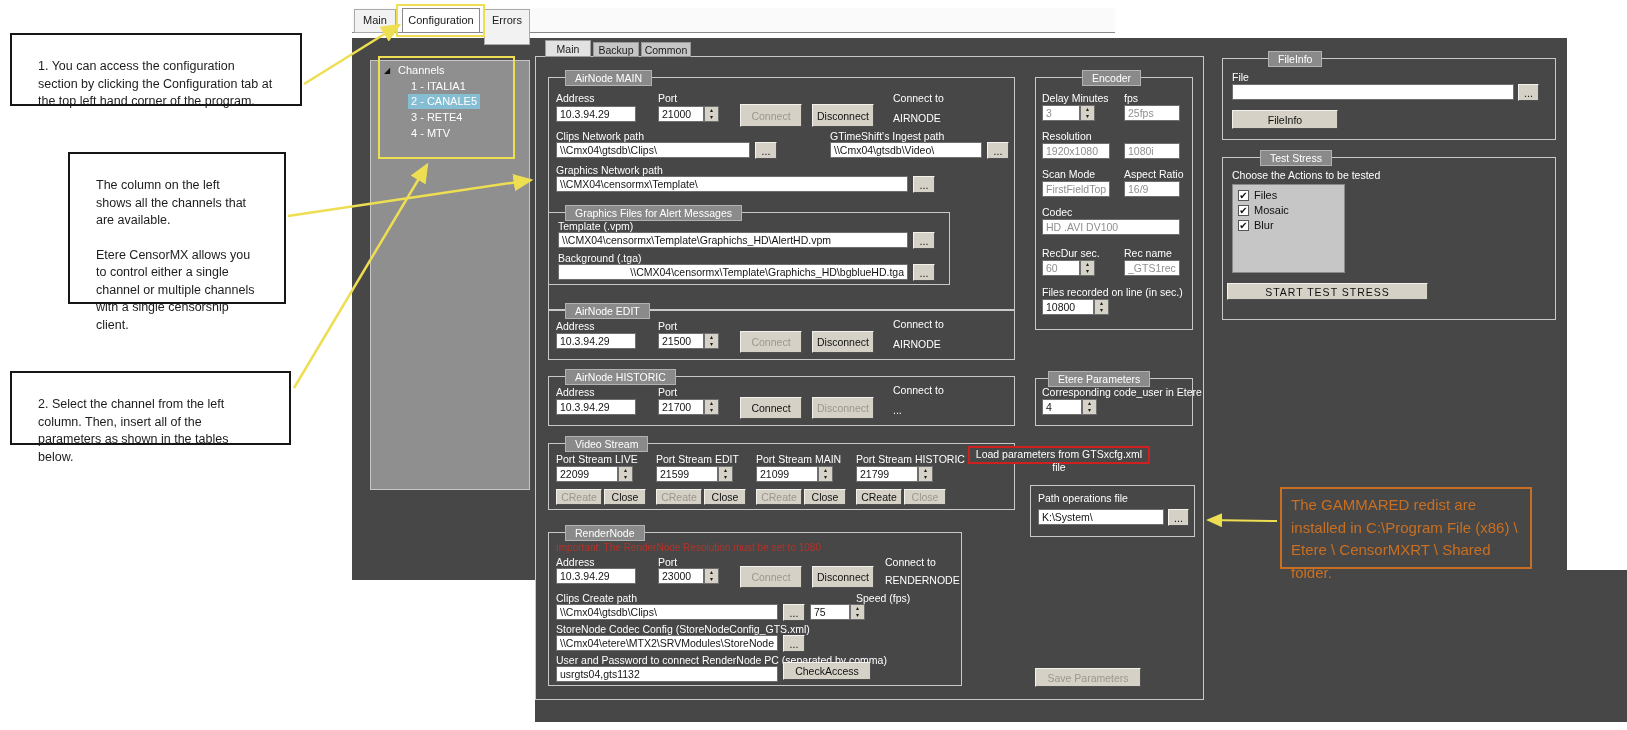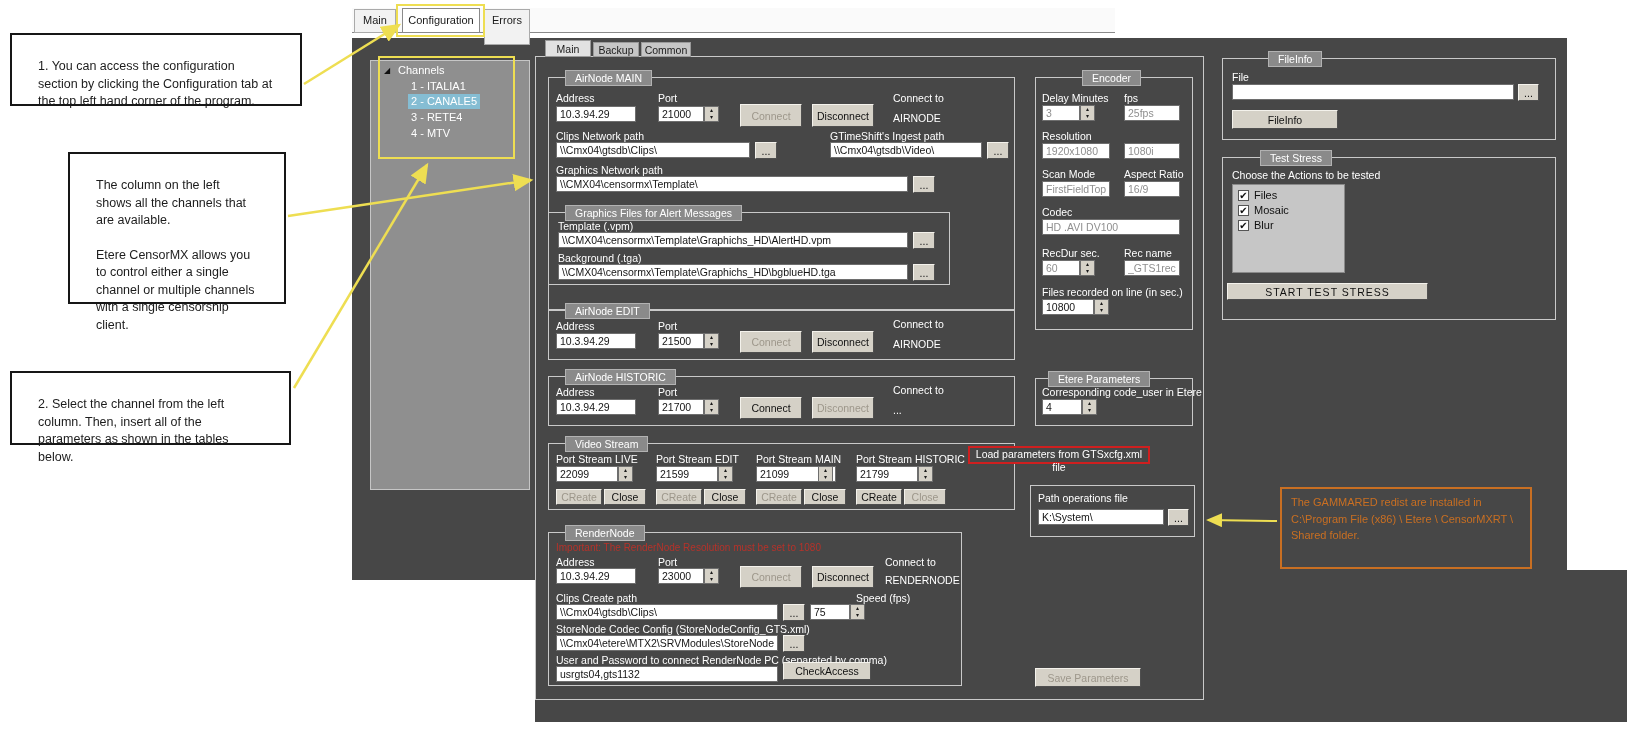--- a/index.html
+++ b/index.html
@@ -34,21 +34,21 @@
         background:#f2f2f2;line-height:21px;z-index:1}
   .otab.act{background:#fff;border-color:#8a8a8a;z-index:2}
   .itab{position:absolute;font-size:10.5px;color:#1a1a1a;text-align:center;border:1px solid #9a9a9a;z-index:2}
   .tree-item{position:absolute;color:#fff;font-size:11px;line-height:15px;white-space:nowrap}
   .tree-item.sel{background:#85bdd3;padding:0 3px}
   .expander{position:absolute;color:#111;font-size:8px;line-height:8px}
   .listbox{position:absolute;background:#c6c6c6;border:1px solid #8a8a8a;padding:4px 5px}
   .cbrow{display:flex;align-items:center;gap:5px;font-size:11px;color:#111;margin-bottom:3px}
   .cb{width:11px;height:11px;background:#fff;border:1px solid #555;font-size:10px;line-height:10px;
       text-align:center;color:#111;flex:none}
-  .onote{position:absolute;border:2px solid #c96f22;color:#c96f22;font-size:11px;line-height:1.5;
+  .onote{position:absolute;border:2px solid #c96f22;color:#c96f22;font-size:15px;line-height:1.5;
          padding:5px 9px;z-index:4}
   #arrows{position:absolute;left:0;top:0;z-index:7;pointer-events:none}
 </style>
 </head>
 <body>
 
 <div id="stage">
 
   <div class="dark" style="left:352px;top:38px;width:183px;height:542px"></div>
   <div class="dark" style="left:535px;top:38px;width:1032px;height:684px"></div>
@@ -105,21 +105,21 @@
   <div class="lbl" style="left:556px;top:164px">Graphics Network path</div>
   <input class="inp" style="left: 556px; top: 176px; width: 352px;" value="\\CMX04\censormx\Template\">
   <button class="btn" style="left:913px;top:176px;width:22px;height:17px">...</button>
 
   <div class="gbox" style="left:548px;top:212px;width:402px;height:73px"></div>
   <div class="chip" style="left:565px;top:205px">Graphics Files for Alert Messages</div>
   <div class="lbl" style="left:558px;top:220px">Template (.vpm)</div>
   <input class="inp" style="left: 558px; top: 232px; width: 350px;" value="\\CMX04\censormx\Template\Graphichs_HD\AlertHD.vpm">
   <button class="btn" style="left:913px;top:232px;width:22px;height:17px">...</button>
   <div class="lbl" style="left:558px;top:252px">Background (.tga)</div>
-  <input class="inp" style="left: 558px; top: 264px; width: 350px;" value="\\CMX04\censormx\Template\Graphichs_HD\bgblueHD.tga">
+  <input class="inp" style="left: 558px; top: 264px; width: 350px; text-align: right;" value="\\CMX04\censormx\Template\Graphichs_HD\bgblueHD.tga">
   <button class="btn" style="left:913px;top:264px;width:22px;height:17px">...</button>
 
   <div class="gbox" style="left:548px;top:310px;width:467px;height:50px"></div>
   <div class="chip" style="left:565px;top:303px">AirNode EDIT</div>
   <div class="lbl" style="left:556px;top:320px">Address</div>
   <input class="inp" style="left: 556px; top: 333px; width: 80px;" value="10.3.94.29">
   <div class="lbl" style="left:658px;top:320px">Port</div>
   <input class="inp" style="left: 658px; top: 333px; width: 46px;" value="21500">
   <div class="spin" style="left:704px;top:333px"></div>
   <button class="btn off" style="left:740px;top:331px;width:62px;height:22px">Connect</button>
@@ -148,21 +148,21 @@
   <button class="btn off" style="left:556px;top:489px;width:46px;height:16px">CReate</button>
   <button class="btn" style="left:604px;top:489px;width:42px;height:16px">Close</button>
 
   <div class="lbl" style="left:656px;top:453px">Port Stream EDIT</div>
   <input class="inp" style="left: 656px; top: 466px; width: 62px;" value="21599">
   <div class="spin" style="left:718px;top:466px"></div>
   <button class="btn off" style="left:656px;top:489px;width:46px;height:16px">CReate</button>
   <button class="btn" style="left:704px;top:489px;width:42px;height:16px">Close</button>
 
   <div class="lbl" style="left:756px;top:453px">Port Stream MAIN</div>
-  <input class="inp" style="left: 756px; top: 466px; width: 80px;" value="21099">
+  <input class="inp" style="left: 756px; top: 466px; width: 62px;" value="21099">
   <div class="spin" style="left:818px;top:466px"></div>
   <button class="btn off" style="left:756px;top:489px;width:46px;height:16px">CReate</button>
   <button class="btn" style="left:804px;top:489px;width:42px;height:16px">Close</button>
 
   <div class="lbl" style="left:856px;top:453px">Port Stream HISTORIC</div>
   <input class="inp" style="left: 856px; top: 466px; width: 62px;" value="21799">
   <div class="spin" style="left:918px;top:466px"></div>
   <button class="btn" style="left:856px;top:489px;width:46px;height:16px">CReate</button>
   <button class="btn off" style="left:904px;top:489px;width:42px;height:16px">Close</button>
 

